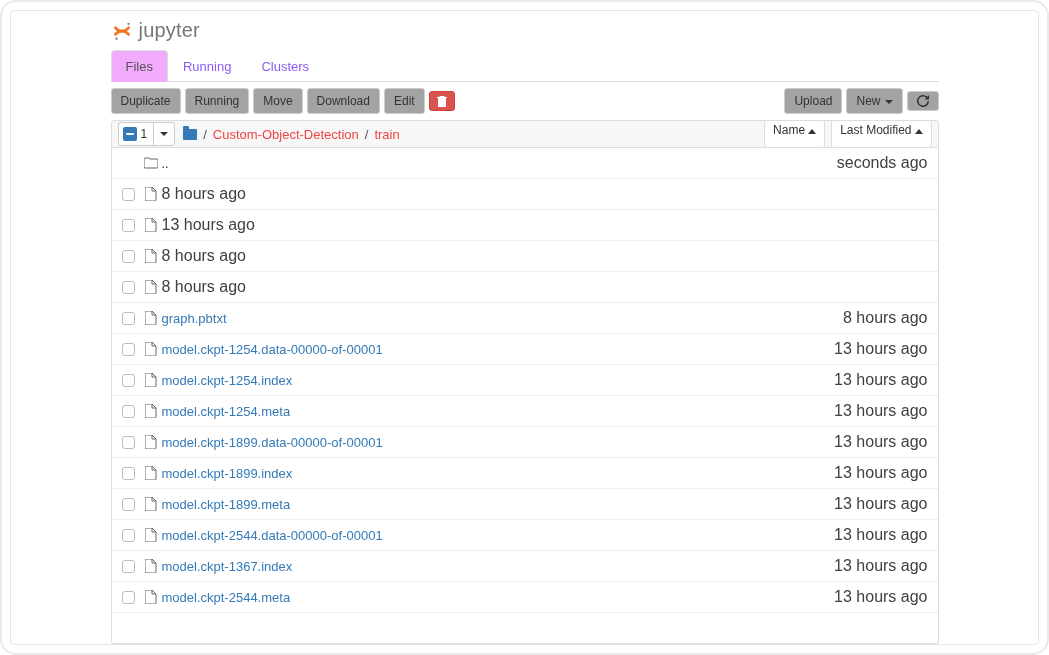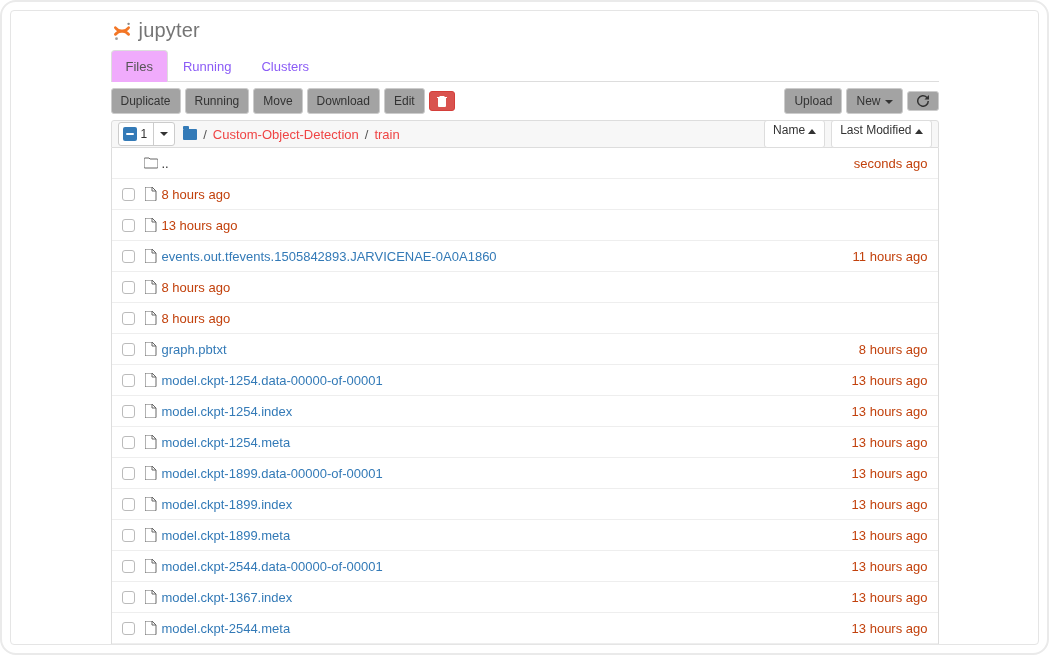--- a/index.html
+++ b/index.html
@@ -158,21 +158,21 @@
   .file-row:first-child { border-top: none; }
   .chk-cell { width: 22px; display: flex; justify-content: center; }
   .chk {
     width: 13px; height: 13px; border: 1px solid #bbb; border-radius: 3px;
     background: #fff; cursor: pointer; box-sizing: border-box;
     display: flex; align-items: center; justify-content: center;
   }
   .icon-cell { width: 22px; display: flex; justify-content: center; align-items: center; }
   .name-cell { flex: 1; overflow: hidden; text-overflow: ellipsis; white-space: nowrap; }
   .name-link { color: #337ab7; text-decoration: none; cursor: pointer; }
-  .time-cell { color: #c2410c; font-size: 13px; text-align: left; padding-right: 4px; white-space: nowrap; }
+  .time-cell { color: #404040; font-size: 16px; text-align: left; padding-right: 4px; white-space: nowrap; }
   .refresh-btn svg { width: 12px; height: 12px; display: block; }
   .trash-svg { width: 10px; height: 12px; display: block; }
   svg.file-ic { width: 12px; height: 14px; }
   svg.folder-ic { width: 14px; height: 12px; }
 </style>
 </head>
 <body>
 
 <div class="outer-frame">
   <div class="inner-wrap">
@@ -283,33 +283,20 @@
           <div class="file-row">
             <div class="chk-cell">
               <div class="chk"></div>
             </div>
             <div class="icon-cell">
               <svg class="file-ic" viewBox="0 0 12 14">
                 <path d="M1 0h6l4 4v9a1 1 0 0 1-1 1H1a1 1 0 0 1-1-1V1a1 1 0 0 1 1-1z" fill="none" stroke="#666" stroke-width="1"></path>
                 <path d="M7 0v4h4" fill="none" stroke="#666" stroke-width="1"></path>
               </svg>
             </div>
-            <div class="name-cell"><a class="name-link">events.out.tfevents.1505842893.JARVICENAE-0A0A1860</a></div>
-            <div class="time-cell">11 hours ago</div>
-          </div>
-          <div class="file-row">
-            <div class="chk-cell">
-              <div class="chk"></div>
-            </div>
-            <div class="icon-cell">
-              <svg class="file-ic" viewBox="0 0 12 14">
-                <path d="M1 0h6l4 4v9a1 1 0 0 1-1 1H1a1 1 0 0 1-1-1V1a1 1 0 0 1 1-1z" fill="none" stroke="#666" stroke-width="1"></path>
-                <path d="M7 0v4h4" fill="none" stroke="#666" stroke-width="1"></path>
-              </svg>
-            </div>
             <div class="time-cell">8 hours ago</div>
           </div>
           <div class="file-row">
             <div class="chk-cell">
               <div class="chk"></div>
             </div>
             <div class="icon-cell">
               <svg class="file-ic" viewBox="0 0 12 14">
                 <path d="M1 0h6l4 4v9a1 1 0 0 1-1 1H1a1 1 0 0 1-1-1V1a1 1 0 0 1 1-1z" fill="none" stroke="#666" stroke-width="1"></path>
                 <path d="M7 0v4h4" fill="none" stroke="#666" stroke-width="1"></path>

